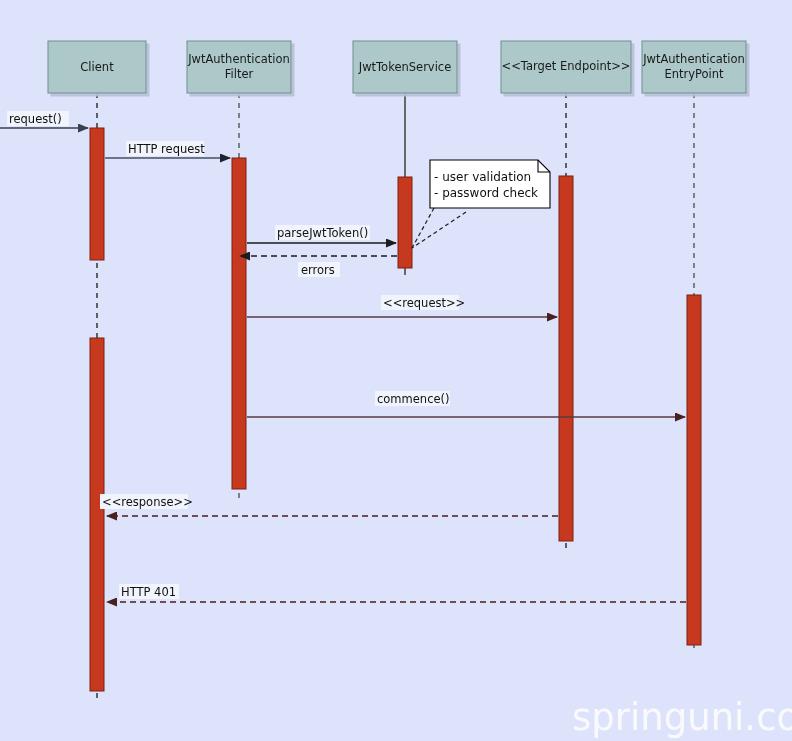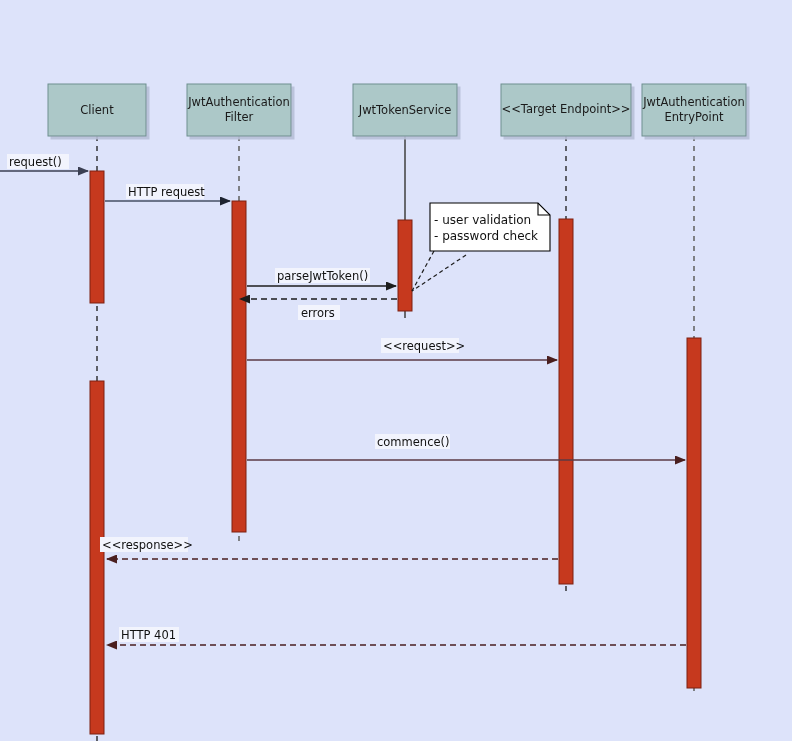--- a/index.html
+++ b/index.html
@@ -11,21 +11,20 @@
     width: 792px;
     height: 741px;
     background: #dde3fa;
     font-family: "DejaVu Sans", "Liberation Sans", sans-serif;
     overflow: hidden;
   }
   #diagram-root {
     position: relative;
     width: 792px;
     height: 598px;
-    margin-top: 43px;
   }
   svg.diagram-canvas {
     position: absolute;
     left: 0;
     top: 0;
     width: 792px;
     height: 741px;
   }
   .lifeline-title {
     font-size: 11.5px;

